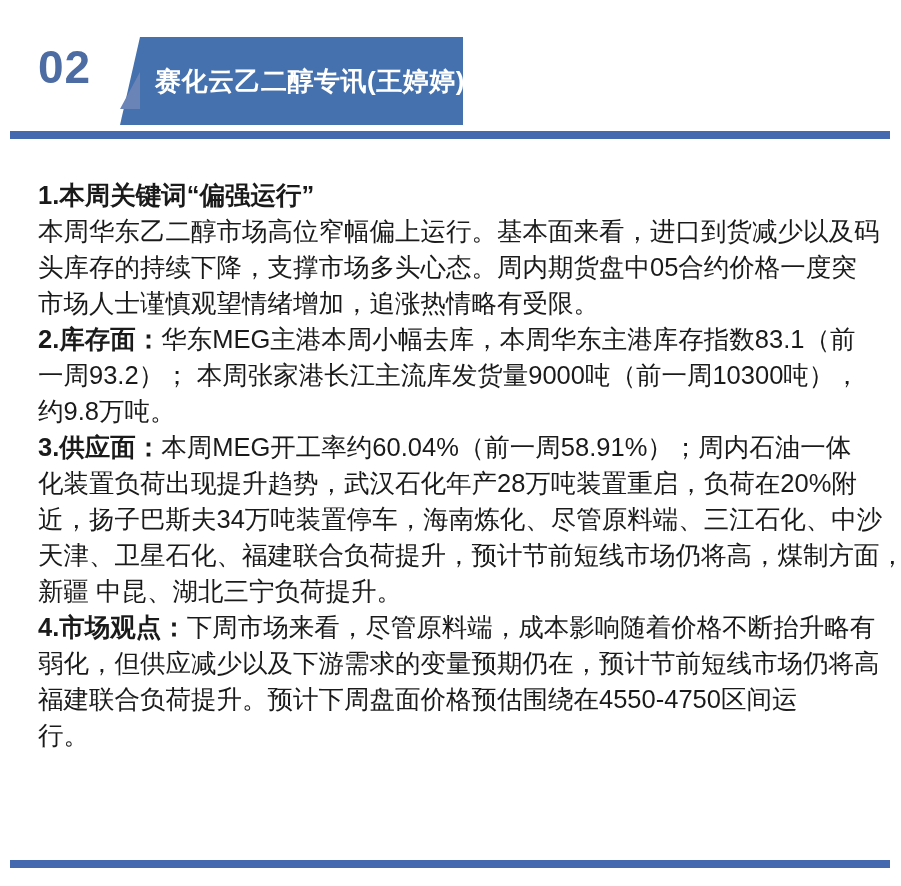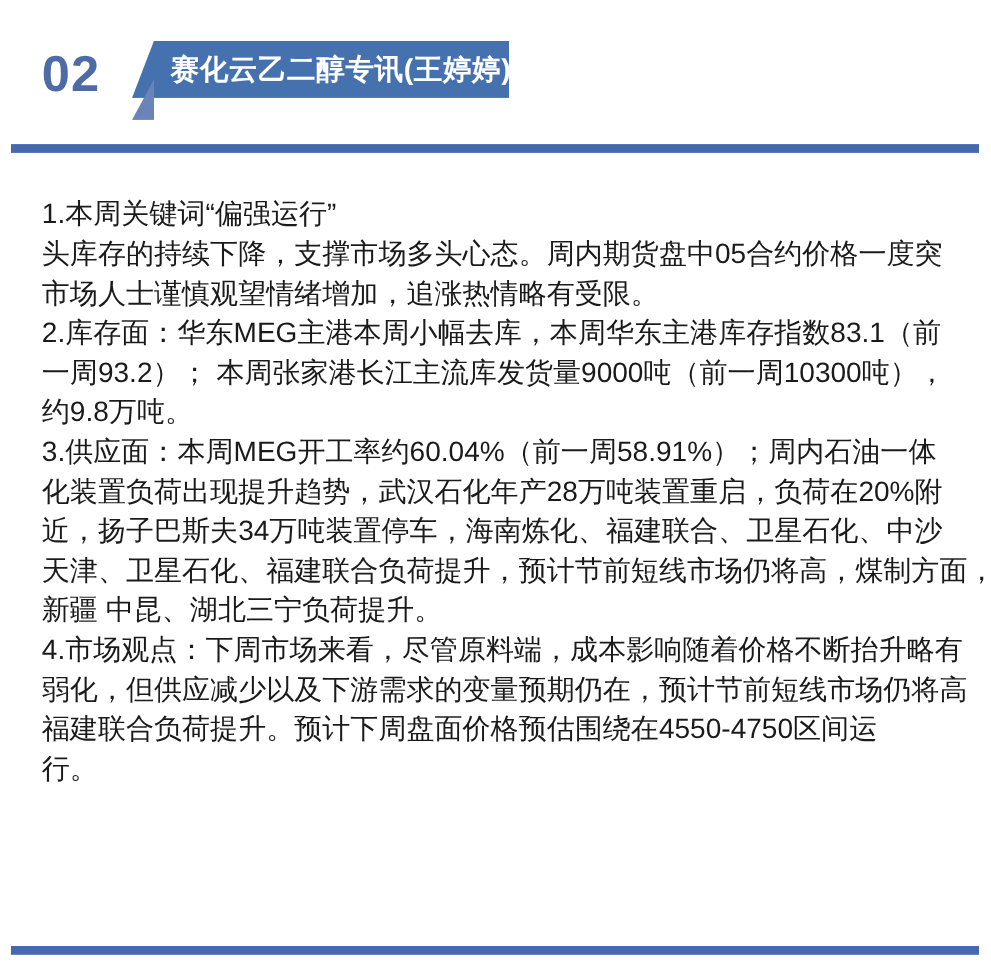--- a/index.html
+++ b/index.html
@@ -30,21 +30,21 @@
     font-weight: 700;
     letter-spacing: 1px;
     color: var(--num);
     line-height: 1.1;
   }
   .banner {
     position: absolute;
     left: 120px;
     top: 37px;
     width: 343px;
-    height: 52px;
+    height: 88px;
     background: var(--accent);
     clip-path: polygon(20px 0, 100% 0, 100% 100%, 0 100%);
     display: flex;
     align-items: center;
   }
   .banner-title {
     padding-left: 35px;
     font-size: 26px;
     font-weight: 700;
     color: var(--banner-text);
@@ -76,45 +76,46 @@
     width: 860px;
     color: var(--text);
     font-size: 25.5px;
   }
   .text-line {
     height: 36px;
     line-height: 36px;
     white-space: nowrap;
   }
   .seg { font-weight: 400; }
-  .seg.bold { font-weight: 400; }
+  .seg.bold { font-weight: 700; }
 </style>
 </head>
 <body>
 
 <div id="page">
   <div class="section-number">02</div>
 
   <div class="banner">
     <span class="banner-title">赛化云乙二醇专讯(王婷婷)</span>
   </div>
   <div class="banner-fold"></div>
 
   <div class="divider divider-top"></div>
 
   <div class="article" id="article">
       <div class="text-line"><span class="seg bold">1.本周关键词“偏强运行”</span></div>
+      <div class="text-line"><span class="seg">本周华东乙二醇市场高位窄幅偏上运行。基本面来看，进口到货减少以及码</span></div>
       <div class="text-line"><span class="seg">头库存的持续下降，支撑市场多头心态。周内期货盘中05合约价格一度突</span></div>
       <div class="text-line"><span class="seg">市场人士谨慎观望情绪增加，追涨热情略有受限。</span></div>
       <div class="text-line"><span class="seg bold">2.库存面：</span><span class="seg">华东MEG主港本周小幅去库，本周华东主港库存指数83.1（前</span></div>
       <div class="text-line"><span class="seg">一周93.2）； 本周张家港长江主流库发货量9000吨（前一周10300吨），</span></div>
       <div class="text-line"><span class="seg">约9.8万吨。</span></div>
       <div class="text-line"><span class="seg bold">3.供应面：</span><span class="seg">本周MEG开工率约60.04%（前一周58.91%）；周内石油一体</span></div>
       <div class="text-line"><span class="seg">化装置负荷出现提升趋势，武汉石化年产28万吨装置重启，负荷在20%附</span></div>
-      <div class="text-line"><span class="seg">近，扬子巴斯夫34万吨装置停车，海南炼化、福建联合、卫星石化、中沙</span></div>
+      <div class="text-line"><span class="seg">近，扬子巴斯夫34万吨装置停车，海南炼化、尽管原料端、三江石化、中沙</span></div>
       <div class="text-line"><span class="seg">天津、卫星石化、福建联合负荷提升，预计节前短线市场仍将高，煤制方面，</span></div>
       <div class="text-line"><span class="seg">新疆 中昆、湖北三宁负荷提升。</span></div>
       <div class="text-line"><span class="seg bold">4.市场观点：</span><span class="seg">下周市场来看，尽管原料端，成本影响随着价格不断抬升略有</span></div>
       <div class="text-line"><span class="seg">弱化，但供应减少以及下游需求的变量预期仍在，预计节前短线市场仍将高</span></div>
       <div class="text-line"><span class="seg">福建联合负荷提升。预计下周盘面价格预估围绕在4550-4750区间运</span></div>
       <div class="text-line"><span class="seg">行。</span></div>
     </div>
 
   <div class="divider divider-bottom"></div>
 </div>

